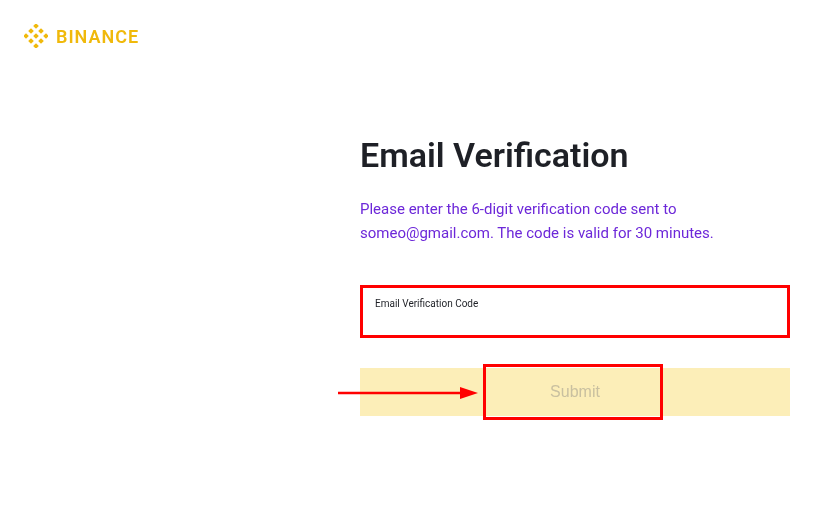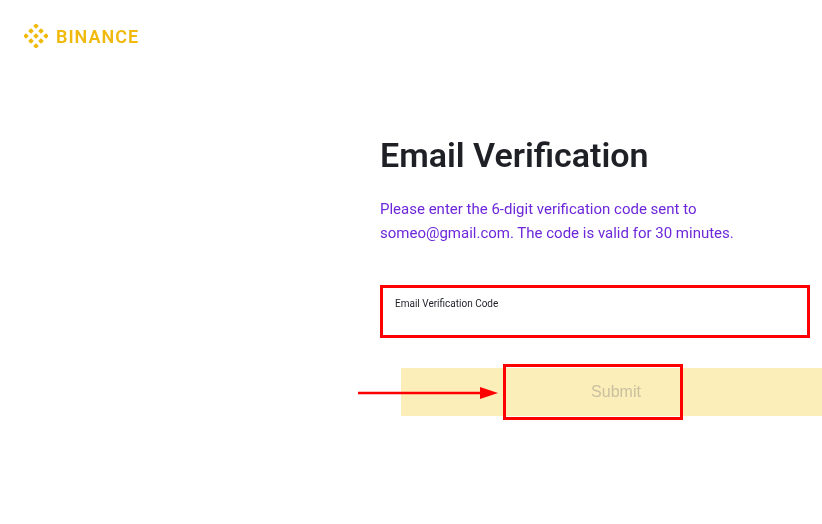--- a/index.html
+++ b/index.html
@@ -28,21 +28,21 @@
     }
     .logo-text {
       font-size: 18px;
       font-weight: 600;
       color: #F0B90B;
       letter-spacing: 1px;
     }
     .main-content {
       position: absolute;
       top: 135px;
-      left: 380px;
+      left: 360px;
       width: 430px;
     }
     .page-title {
       font-size: 34px;
       font-weight: 600;
       color: #1E2026;
       margin-bottom: 22px;
     }
     .description {
       font-size: 15px;
@@ -88,21 +88,20 @@
       width: 100%;
       height: 48px;
       background: #FCEEB8;
       border: none;
       font-size: 16px;
       color: #C9C0A0;
       cursor: pointer;
       display: flex;
       align-items: center;
       justify-content: center;
-      margin-left: 21px;
     }
     .submit-highlight {
       position: absolute;
       top: -4px;
       left: 123px;
       width: 180px;
       height: 56px;
       border: 3px solid #FF0000;
       pointer-events: none;
     }

